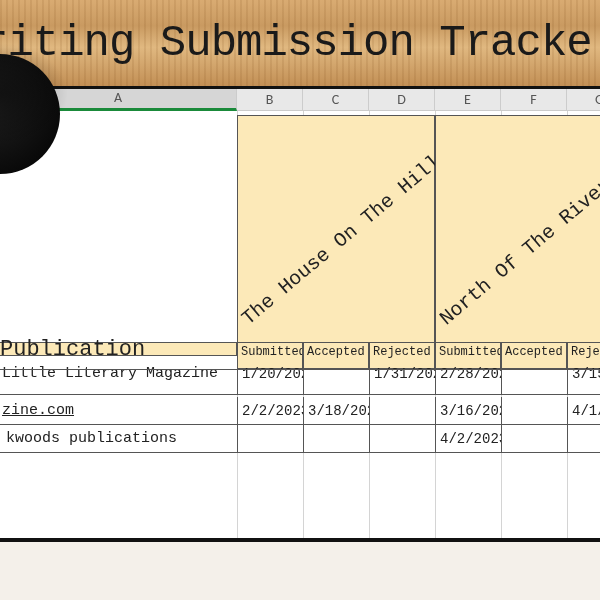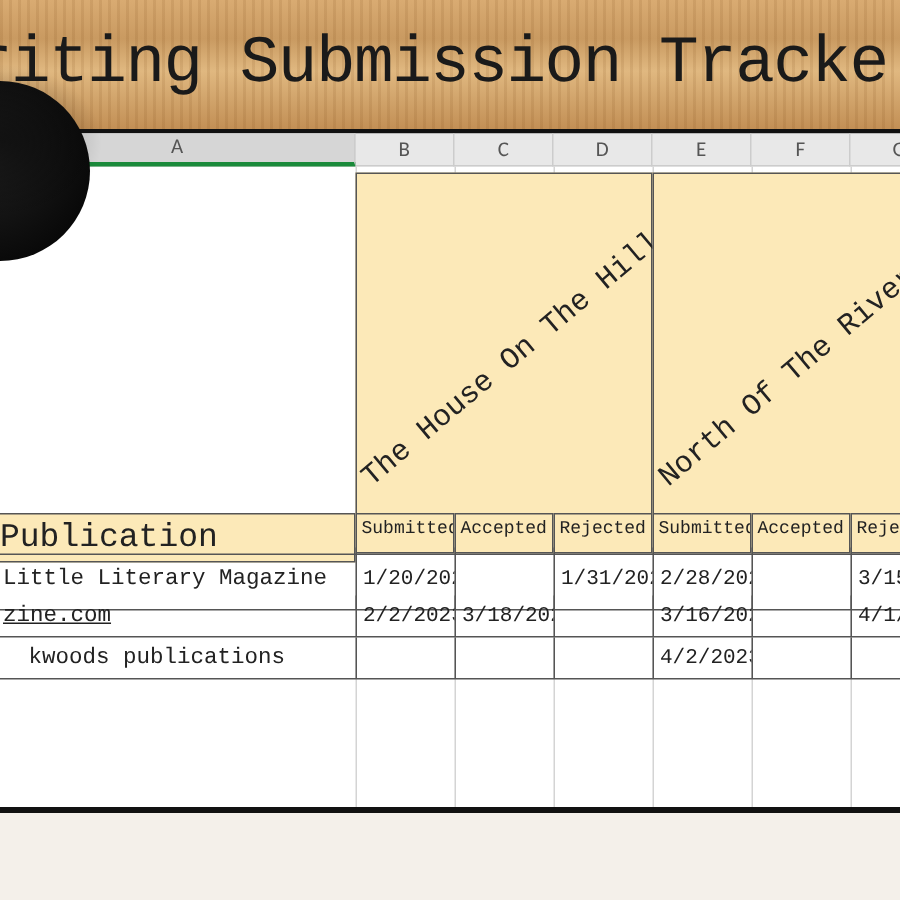--- a/index.html
+++ b/index.html
@@ -199,54 +199,54 @@
 
     <div id="stories">
         <div class="story-block" style="left: 237px; width: 198px; height: 228px;">
           <div class="story-label" style="left: 14px; bottom: 12px;">The House On The Hill</div>
         </div>
         <div class="story-block" style="left: 435px; width: 198px; height: 228px;">
           <div class="story-label" style="left: 14px; bottom: 12px;">North Of The River</div>
         </div>
       </div>
 
-    <div class="publication-head" style="left:-1px; top:231px; width:238px; height:33px;text-align:center;">
+    <div class="publication-head" style="left:-1px; top:231px; width:238px; height:14px;text-align:center;">
       <span>Publication</span>
     </div>
 
     <div id="subheads">
         <div class="subhead" style="left: 237px; top: 231px; width: 66px; height: 27px;">Submitted</div>
         <div class="subhead" style="left: 303px; top: 231px; width: 66px; height: 27px;">Accepted</div>
         <div class="subhead" style="left: 369px; top: 231px; width: 66px; height: 27px;">Rejected</div>
         <div class="subhead" style="left: 435px; top: 231px; width: 66px; height: 27px;">Submitted</div>
         <div class="subhead" style="left: 501px; top: 231px; width: 66px; height: 27px;">Accepted</div>
         <div class="subhead" style="left: 567px; top: 231px; width: 66px; height: 27px;">Rejected</div>
       </div>
 
     <div id="datarows">
-        <div class="data-row" style="top: 254px; height: 42px;">
+        <div class="data-row" style="top: 242px; height: 42px;">
           <div class="pub-cell" style="left: 0px; width: 237px;"> Little Literary Magazine</div>
           <div class="row-cell" style="left: 237px; width: 66px;">1/20/2023</div>
           <div class="row-cell" style="left: 303px; width: 66px;"></div>
           <div class="row-cell" style="left: 369px; width: 66px;">1/31/2023</div>
           <div class="row-cell" style="left: 435px; width: 66px;">2/28/2023</div>
           <div class="row-cell" style="left: 501px; width: 66px;"></div>
           <div class="row-cell" style="left: 567px; width: 66px;">3/15/</div>
         </div>
         <div class="data-row" style="top: 286px; height: 28px;">
           <div class="pub-cell" style="left: 0px; width: 237px; text-decoration: underline;">zine.com</div>
           <div class="row-cell" style="left: 237px; width: 66px;">2/2/2023</div>
           <div class="row-cell" style="left: 303px; width: 66px;">3/18/2023</div>
           <div class="row-cell" style="left: 369px; width: 66px;"></div>
           <div class="row-cell" style="left: 435px; width: 66px;">3/16/2023</div>
           <div class="row-cell" style="left: 501px; width: 66px;"></div>
           <div class="row-cell" style="left: 567px; width: 66px;">4/1/</div>
         </div>
         <div class="data-row" style="top: 314px; height: 28px;">
-          <div class="pub-cell" style="left: 17px; width: 237px;">kwoods publications</div>
+          <div class="pub-cell" style="left: 4px; width: 237px;">kwoods publications</div>
           <div class="row-cell" style="left: 237px; width: 66px;"></div>
           <div class="row-cell" style="left: 303px; width: 66px;"></div>
           <div class="row-cell" style="left: 369px; width: 66px;"></div>
           <div class="row-cell" style="left: 435px; width: 66px;">4/2/2023</div>
           <div class="row-cell" style="left: 501px; width: 66px;"></div>
           <div class="row-cell" style="left: 567px; width: 66px;"></div>
         </div>
         <div style="position: absolute; left: 0px; right: 0px; top: 258px; height: 0px; border-top: 1px solid rgb(85, 85, 85);"></div>
       </div>
 

